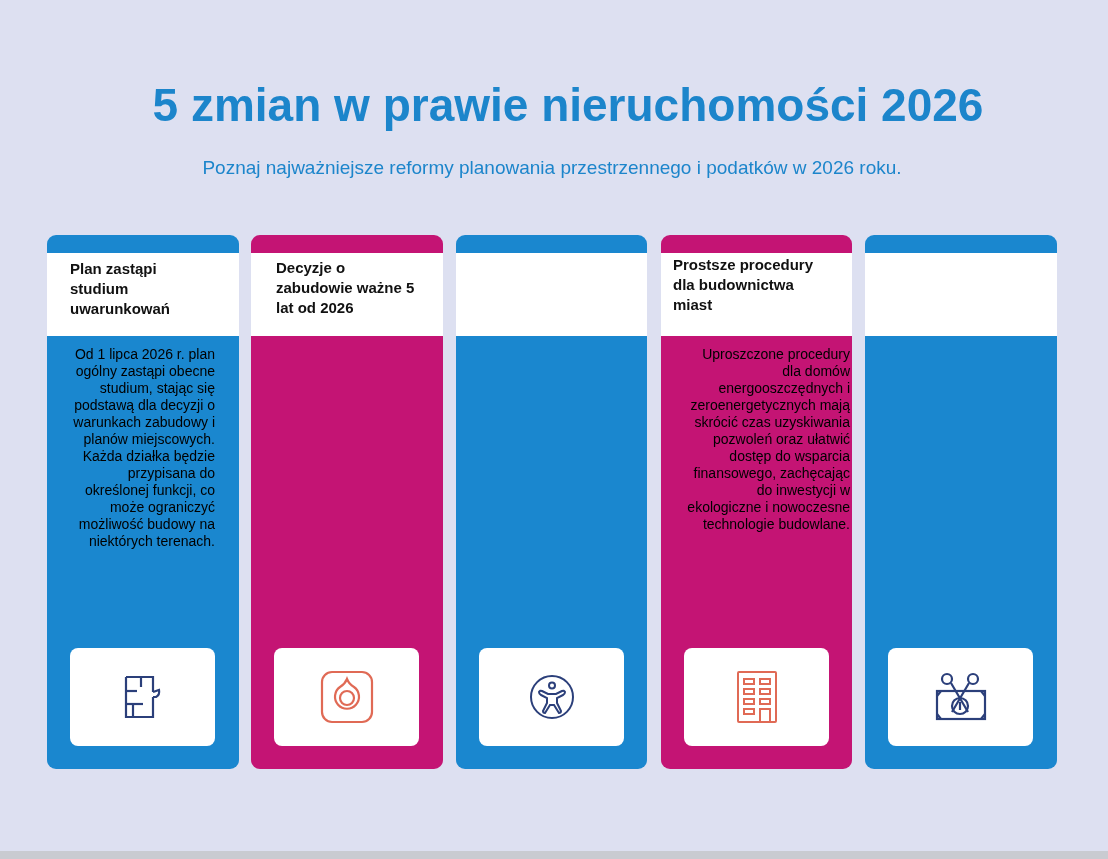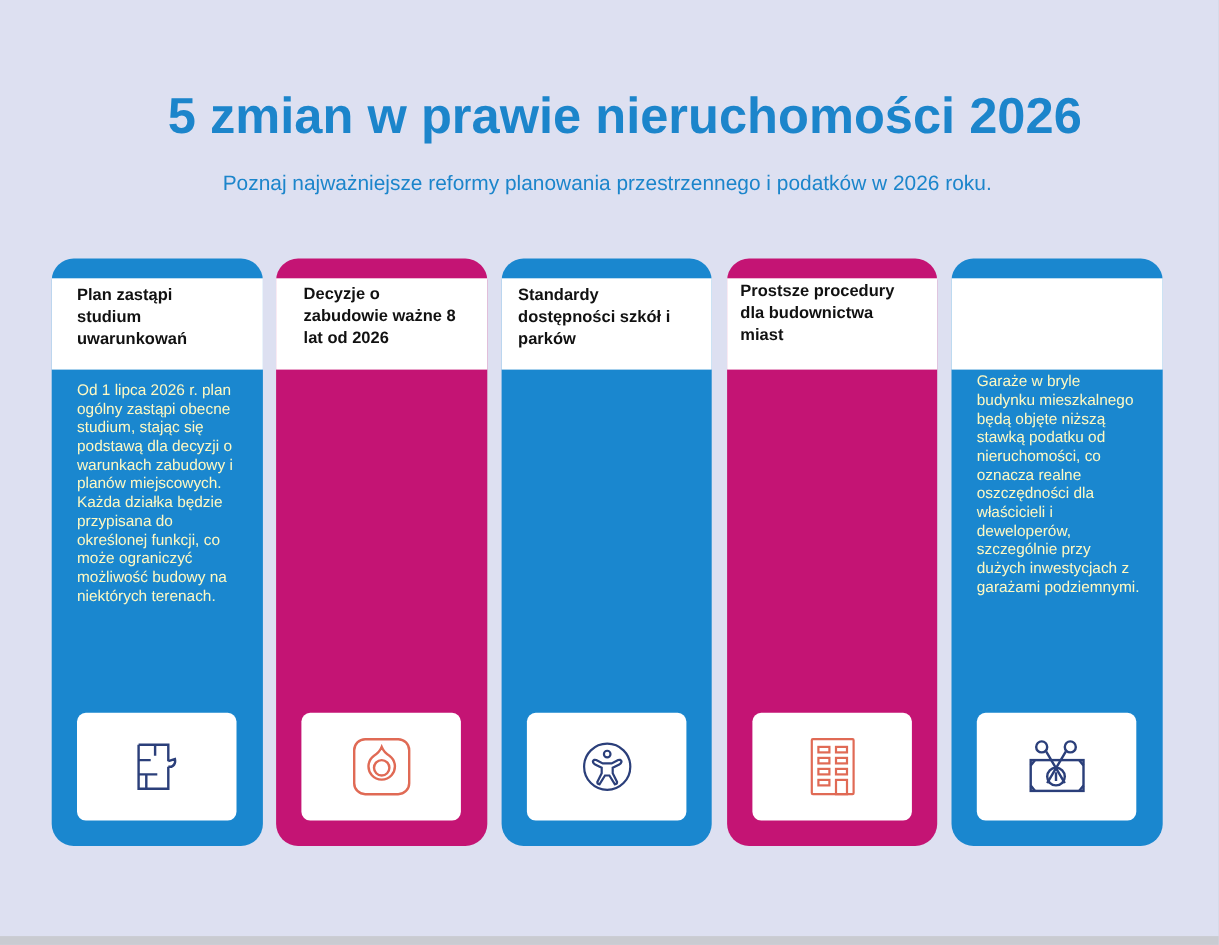--- a/index.html
+++ b/index.html
@@ -21,35 +21,35 @@
       margin: 16px;
     }
     .subtitle {
       position: absolute; left: 0; top: 157px; width: 1104px;
       text-align: center;
       font-size: 19px; color: #1c85cb;
       margin: 0;
     }
     .card {
       position: absolute; top: 235px; height: 534px;
-      border-radius: 20px;
+      border-radius: 9px;
     }
     .card.blue { background: #1a87cf; }
     .card.magenta { background: #c41474; }
     .card-head {
       position: absolute; left: 0; right: 0; top: 18px; height: 83px;
       background: #ffffff;
     }
     .card-title {
       position: absolute; font-size: 15px; font-weight: bold; color: #111111;
       line-height: 20px; margin: 0;
     }
     .card-body {
-      position: absolute; font-size: 14px; color: #fef9c3;
-      line-height: 17px; margin: 0;
+      position: absolute; font-size: 14px; color: #000000;
+      line-height: 17px; margin: 0; text-align: right;
     }
     .icon-box {
       position: absolute; top: 413px; height: 98px;
       background: #ffffff; border-radius: 8px;
       display: flex; align-items: center; justify-content: center;
     }
     .icon-box svg { display: block; }
   </style>
 </head>
 <body>
@@ -70,63 +70,62 @@
         <path d="M3 16 H14"></path>
         <path d="M3 29 H20"></path>
         <path d="M10 29 V42"></path>
         <path d="M30 17 L36 15 Q37 20 33 22 L30 22"></path>
       </svg>
     </div>
   </div>
 
   <div class="card magenta" style="left:251px; width:192px;">
     <div class="card-head"></div>
-    <h2 class="card-title" style="left:25px; top:23px; width:140px;">Decyzje o zabudowie ważne 8 lat od 2026</h2>
+    <h2 class="card-title" style="left:25px; top:23px; width:140px;">Decyzje o zabudowie ważne 5 lat od 2026</h2>
     <div class="icon-box" style="left:23px; width:145px;">
       <svg width="54" height="54" viewBox="0 0 54 54" fill="none" stroke="#e06a55" stroke-width="2.2">
         <rect x="2" y="2" width="50" height="50" rx="10"></rect>
         <path d="M27 9 Q29 14 34 17 A12 12 0 1 1 20 17 Q25 14 27 9 Z"></path>
         <circle cx="27" cy="28" r="7"></circle>
       </svg>
     </div>
   </div>
 
   <div class="card blue" style="left:456px; width:191px;">
     <div class="card-head"></div>
-    <h2 class="card-title" style="left:15px; top:24px; width:150px;">Standardy dostępności szkół i parków</h2>
     <div class="icon-box" style="left:23px; width:145px;">
       <svg width="46" height="46" viewBox="0 0 46 46" fill="none" stroke="#2b3f7a" stroke-width="2">
         <circle cx="23" cy="23" r="21"></circle>
         <circle cx="23" cy="11.5" r="3"></circle>
         <path d="M10 18 Q11 16 13 17 L19 20 H27 L33 17 Q35 16 36 18 Q36 20 34 21 L28 24 V29 L32 37 Q32 39 30 39 L25 31 H21 L16 39 Q14 39 14 37 L18 29 V24 L12 21 Q10 20 10 18 Z"></path>
       </svg>
     </div>
   </div>
 
   <div class="card magenta" style="left:661px; width:191px;">
     <div class="card-head"></div>
     <h2 class="card-title" style="left:12px; top:20px; width:150px;">Prostsze procedury dla budownictwa miast</h2>
+    <p class="card-body" style="left:24px; top:111px; width:165px;">Uproszczone procedury dla domów energooszczędnych i zeroenergetycznych mają skrócić czas uzyskiwania pozwoleń oraz ułatwić dostęp do wsparcia finansowego, zachęcając do inwestycji w ekologiczne i nowoczesne technologie budowlane.</p>
     <div class="icon-box" style="left:23px; width:145px;">
       <svg width="42" height="54" viewBox="0 0 42 54" fill="none" stroke="#e06a55" stroke-width="2">
         <rect x="2" y="2" width="38" height="50" rx="1"></rect>
         <rect x="8" y="9" width="10" height="5"></rect>
         <rect x="24" y="9" width="10" height="5"></rect>
         <rect x="8" y="19" width="10" height="5"></rect>
         <rect x="24" y="19" width="10" height="5"></rect>
         <rect x="8" y="29" width="10" height="5"></rect>
         <rect x="24" y="29" width="10" height="5"></rect>
         <rect x="8" y="39" width="10" height="5"></rect>
         <rect x="24" y="39" width="10" height="13"></rect>
       </svg>
     </div>
   </div>
 
   <div class="card blue" style="left:865px; width:192px;">
     <div class="card-head"></div>
-    <p class="card-body" style="left:23px; top:103px; width:150px;">Garaże w bryle budynku mieszkalnego będą objęte niższą stawką podatku od nieruchomości, co oznacza realne oszczędności dla właścicieli i deweloperów, szczególnie przy dużych inwestycjach z garażami podziemnymi.</p>
     <div class="icon-box" style="left:23px; width:145px;">
       <svg width="52" height="50" viewBox="0 0 52 50" fill="none" stroke="#2b3f7a" stroke-width="2.2">
         <rect x="2" y="19" width="48" height="28"></rect>
         <path d="M2 24 L6 19 M46 19 L50 24 M2 42 L6 47 M46 47 L50 42"></path>
         <circle cx="25" cy="34" r="8"></circle>
         <path d="M25 30 V38"></path>
         <circle cx="12" cy="7" r="5"></circle>
         <circle cx="38" cy="7" r="5"></circle>
         <path d="M16 11 L33 40 M34 11 L17 40"></path>
       </svg>

